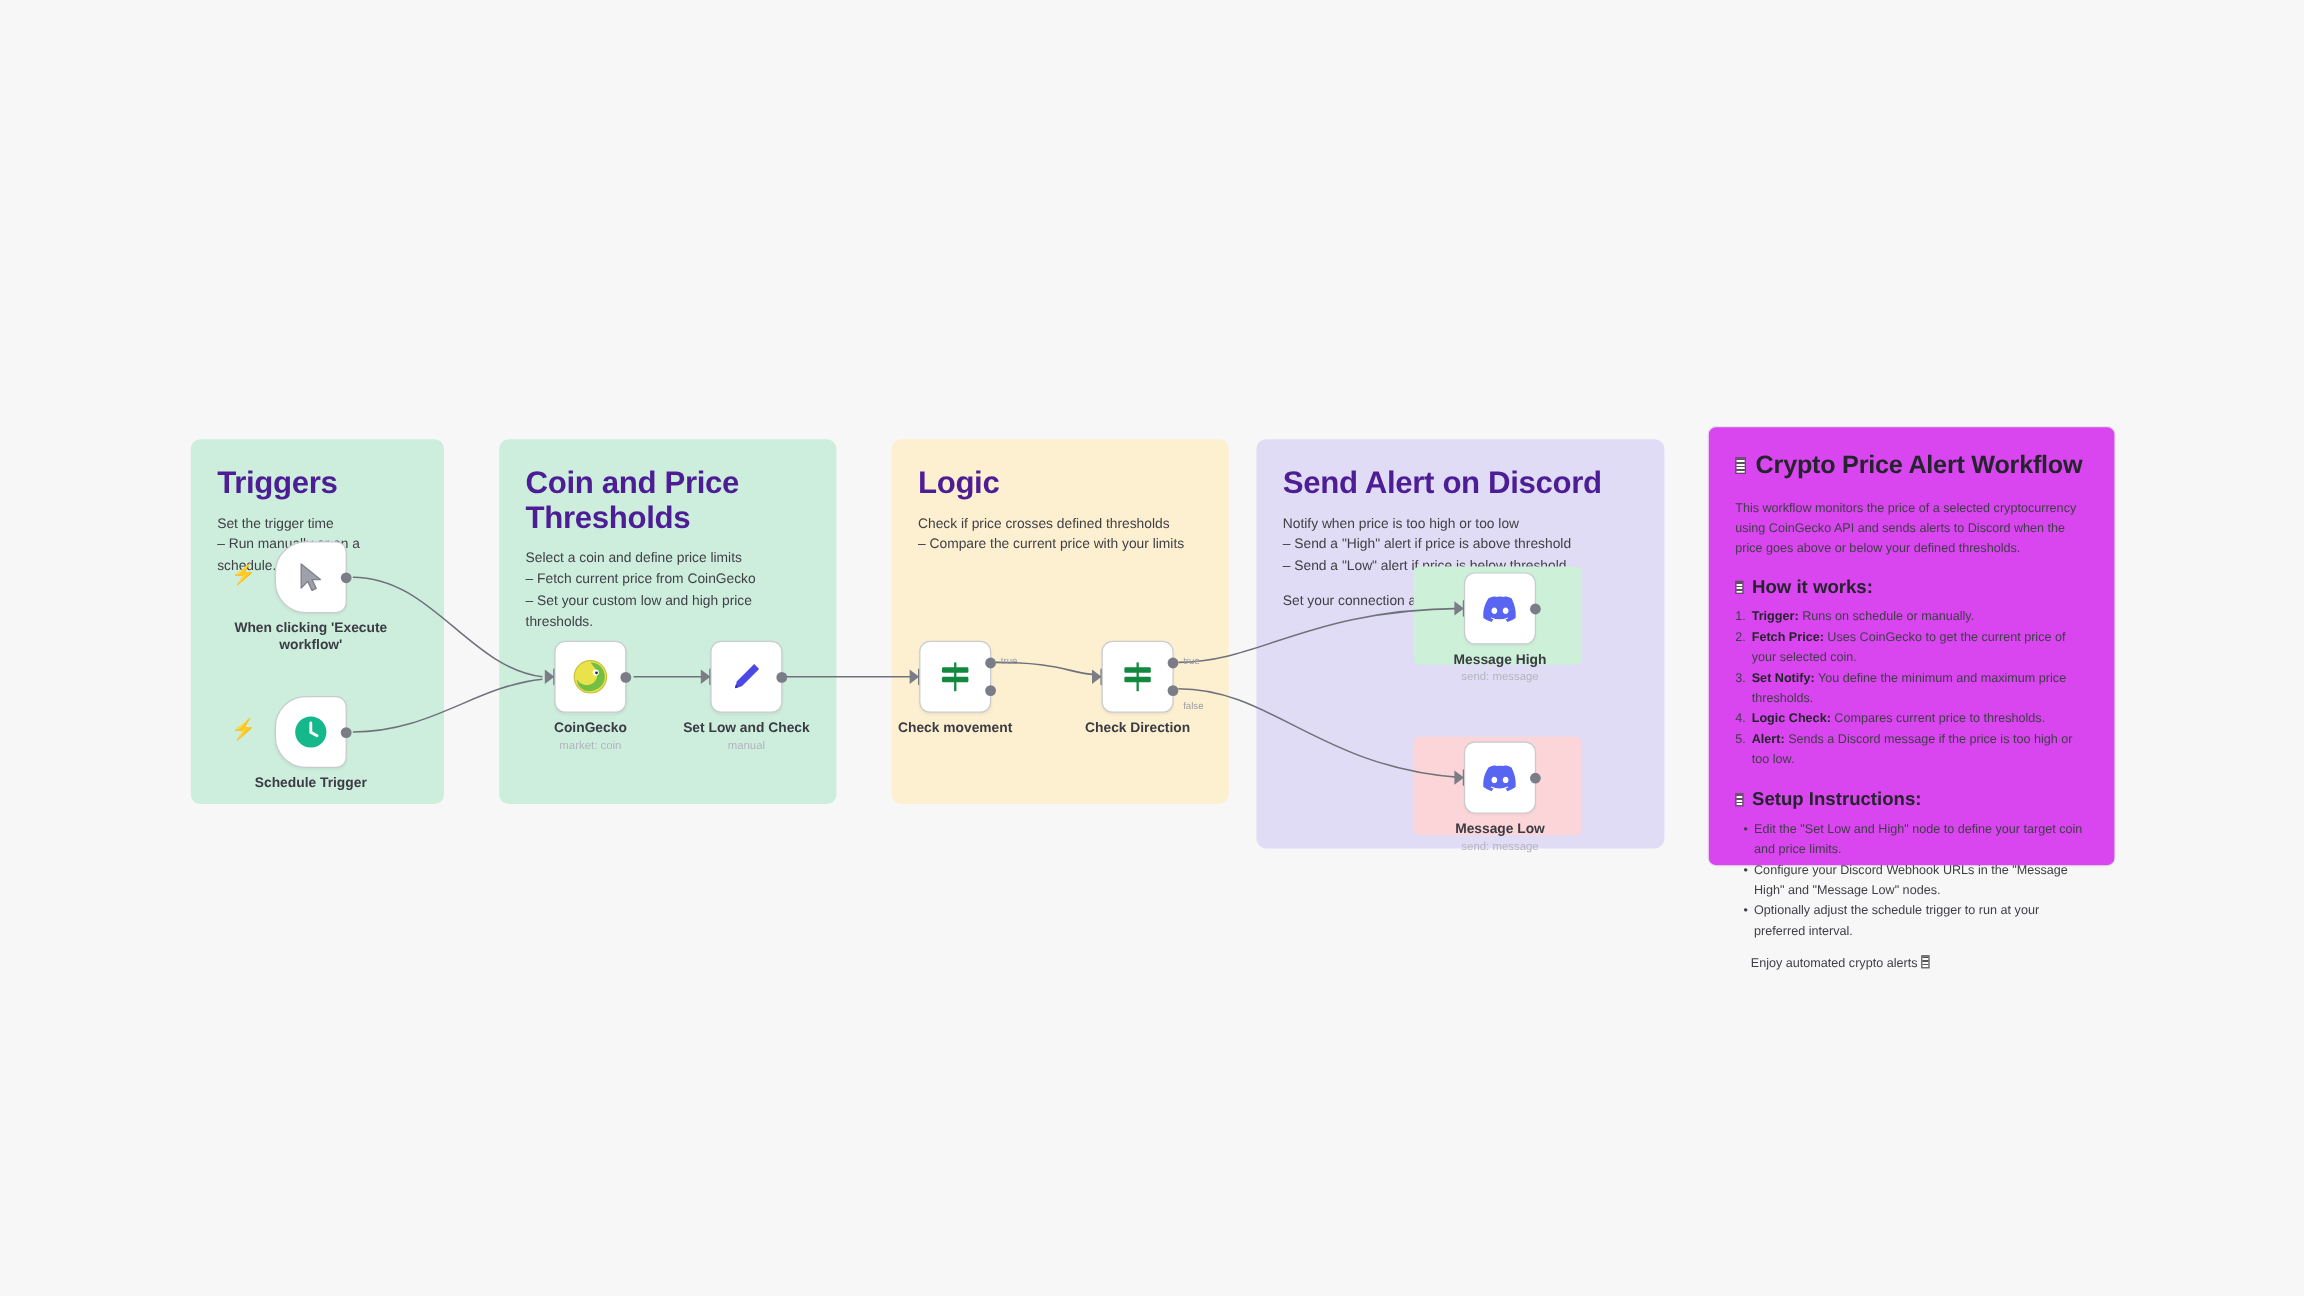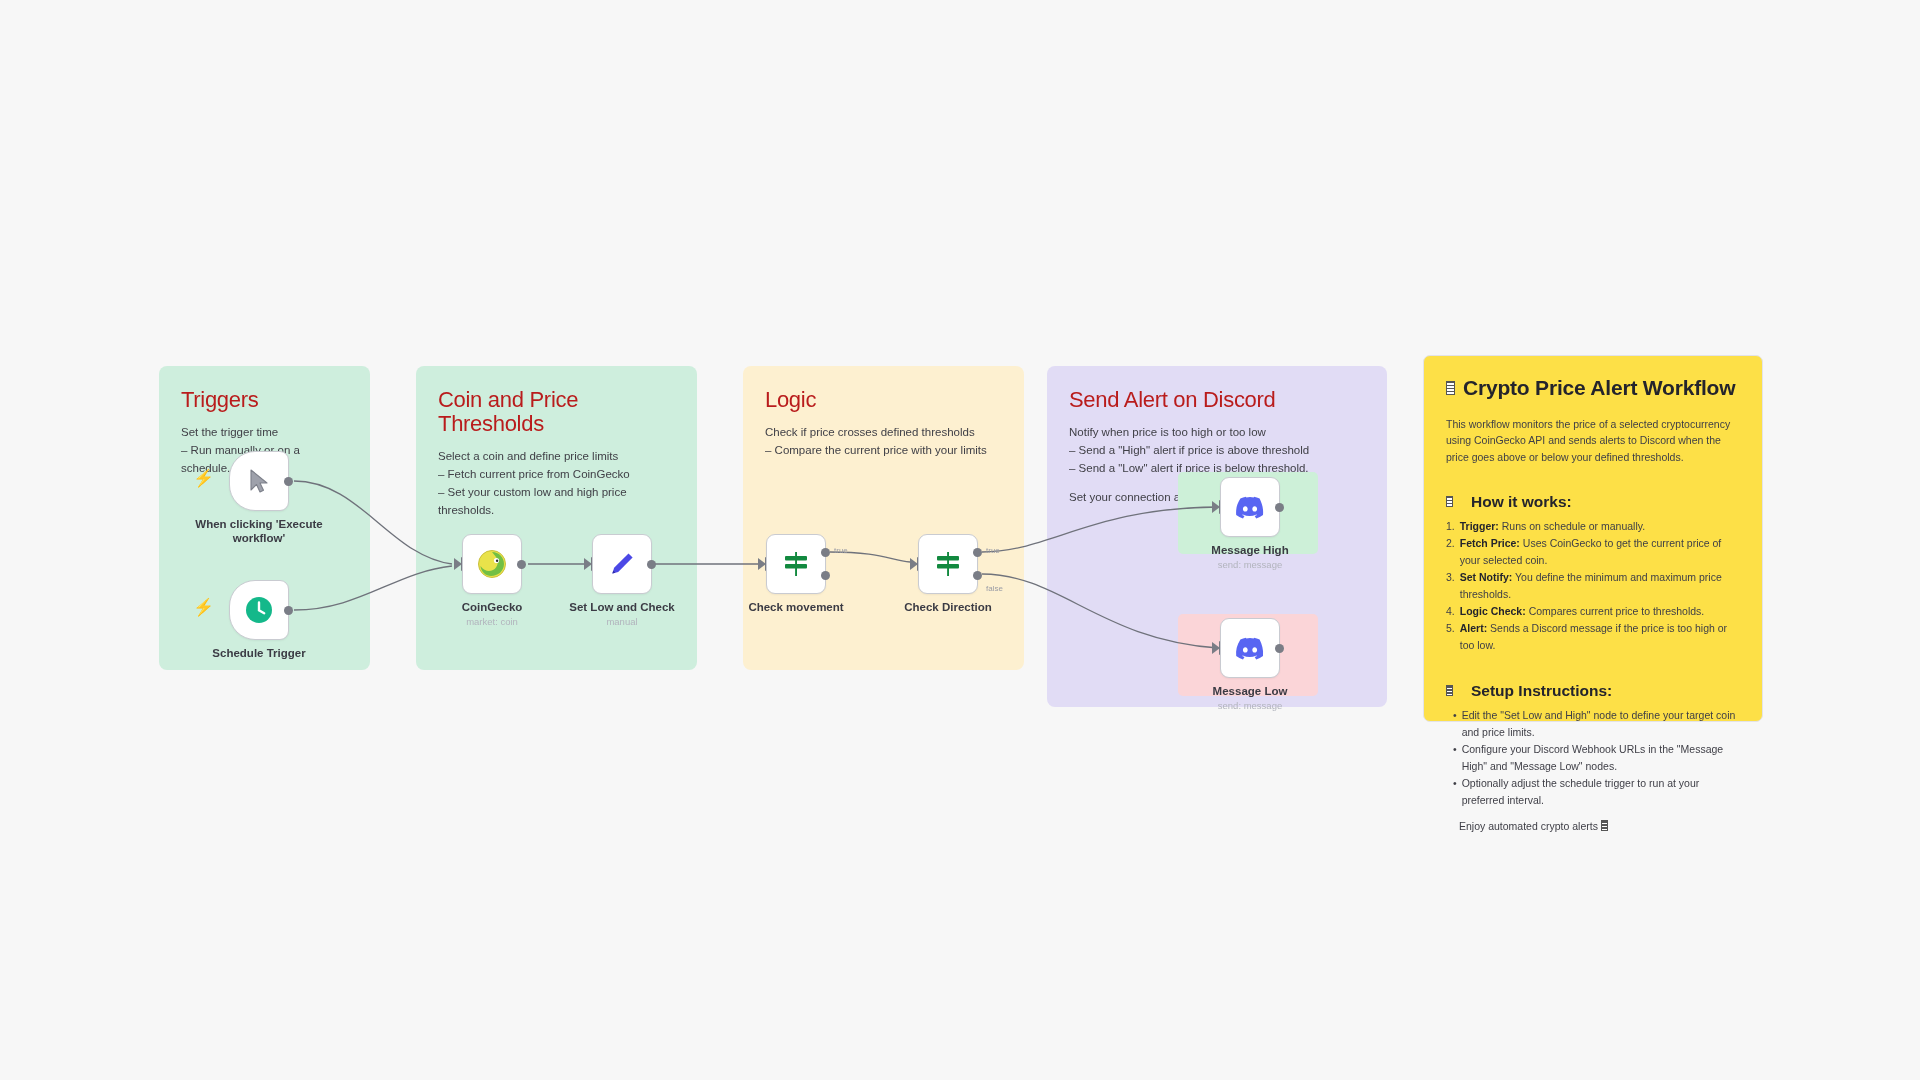--- a/index.html
+++ b/index.html
@@ -7,21 +7,21 @@
     width: 1920px; height: 1080px;
     background: #f7f7f7;
     font-family: "Liberation Sans", sans-serif;
     overflow: hidden;
   }
   #canvas { position: relative; width: 1920px; height: 1080px; }
 
   
   .sticky { position: absolute; border-radius: 8px; padding: 22px 22px 0 22px; }
   .sticky-title {
-    font-size: 22px; font-weight: 400; color: #b91c1c;
+    font-size: 26px; font-weight: 700; color: #4c1d95;
     letter-spacing: -0.3px; line-height: 1.1; margin-bottom: 12px;
   }
   .sticky-body { font-size: 11.5px; color: #404047; line-height: 1.55; }
   .sticky-body .blank { display: block; height: 11px; }
 
   .sticky-green  { background: #ceeedd; }
   .sticky-yellow { background: #fdf0d0; }
   .sticky-purple { background: #e1dcf5; }
 
   
@@ -65,31 +65,31 @@
   }
   .port-tag {
     position: absolute; font-size: 8px; color: #9a9ca5;
     left: -24px; white-space: nowrap;
   }
 
   .bolt { position: absolute; font-size: 17px; color: #ff6d5a; left: -66px; top: -13px; }
 
   
   #doc-card {
-    position: absolute; background: #fde047; border: 1px solid #e3e3e8;
+    position: absolute; background: #d946ef; border: 1px solid #e3e3e8;
     border-radius: 7px; padding: 20px 22px;
   }
   .doc-h1 {
     font-size: 21px; font-weight: 700; color: #24242c;
     display: flex; align-items: center; gap: 8px; margin-bottom: 16px;
     letter-spacing: -0.2px;
   }
   .doc-h2 {
     font-size: 15.5px; font-weight: 700; color: #24242c;
-    display: flex; align-items: center; gap: 18px; margin: 28px 0 7px 0; text-align: center;
+    display: flex; align-items: center; gap: 7px; margin: 16px 0 7px 0; text-align: center;
   }
   .tofu {
     display: inline-block; width: 9px; height: 14px;
     background: repeating-linear-gradient(to bottom,#555 0 1.5px,#fff 1.5px 3px);
     border: 1px solid #555; flex: 0 0 auto;
   }
   .tofu.sm { width: 7px; height: 11px; }
   .tofu.inline { vertical-align: -1px; margin-left: 3px; }
   .doc-p { font-size: 10.5px; color: #3e3e46; line-height: 1.55; }
   .doc-list { list-style: none; font-size: 10.5px; color: #3e3e46; line-height: 1.62; }

